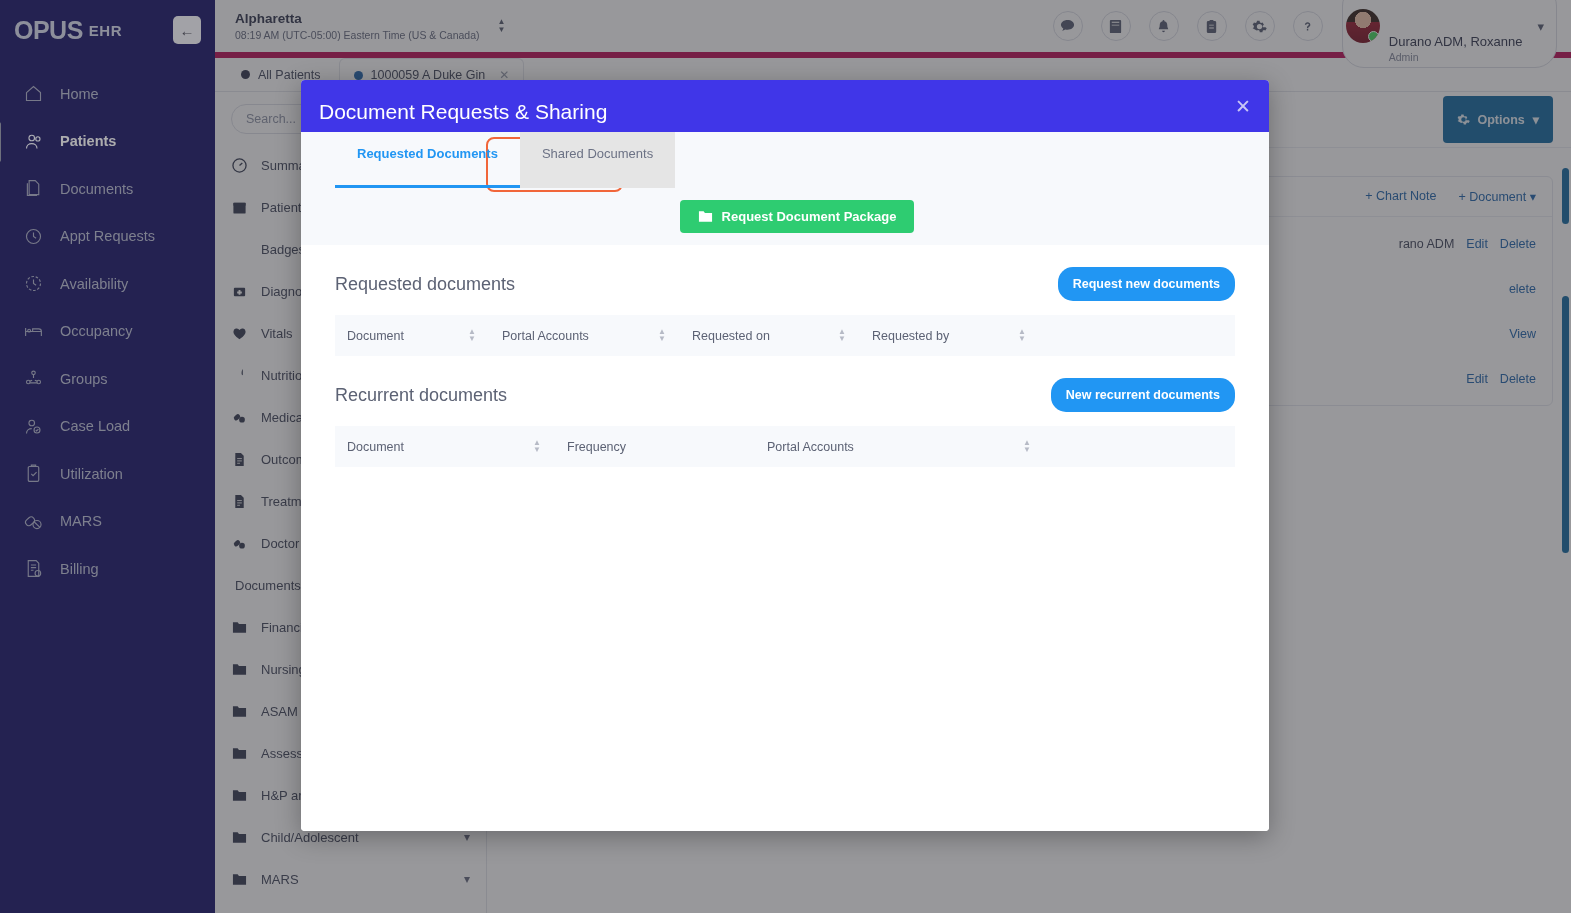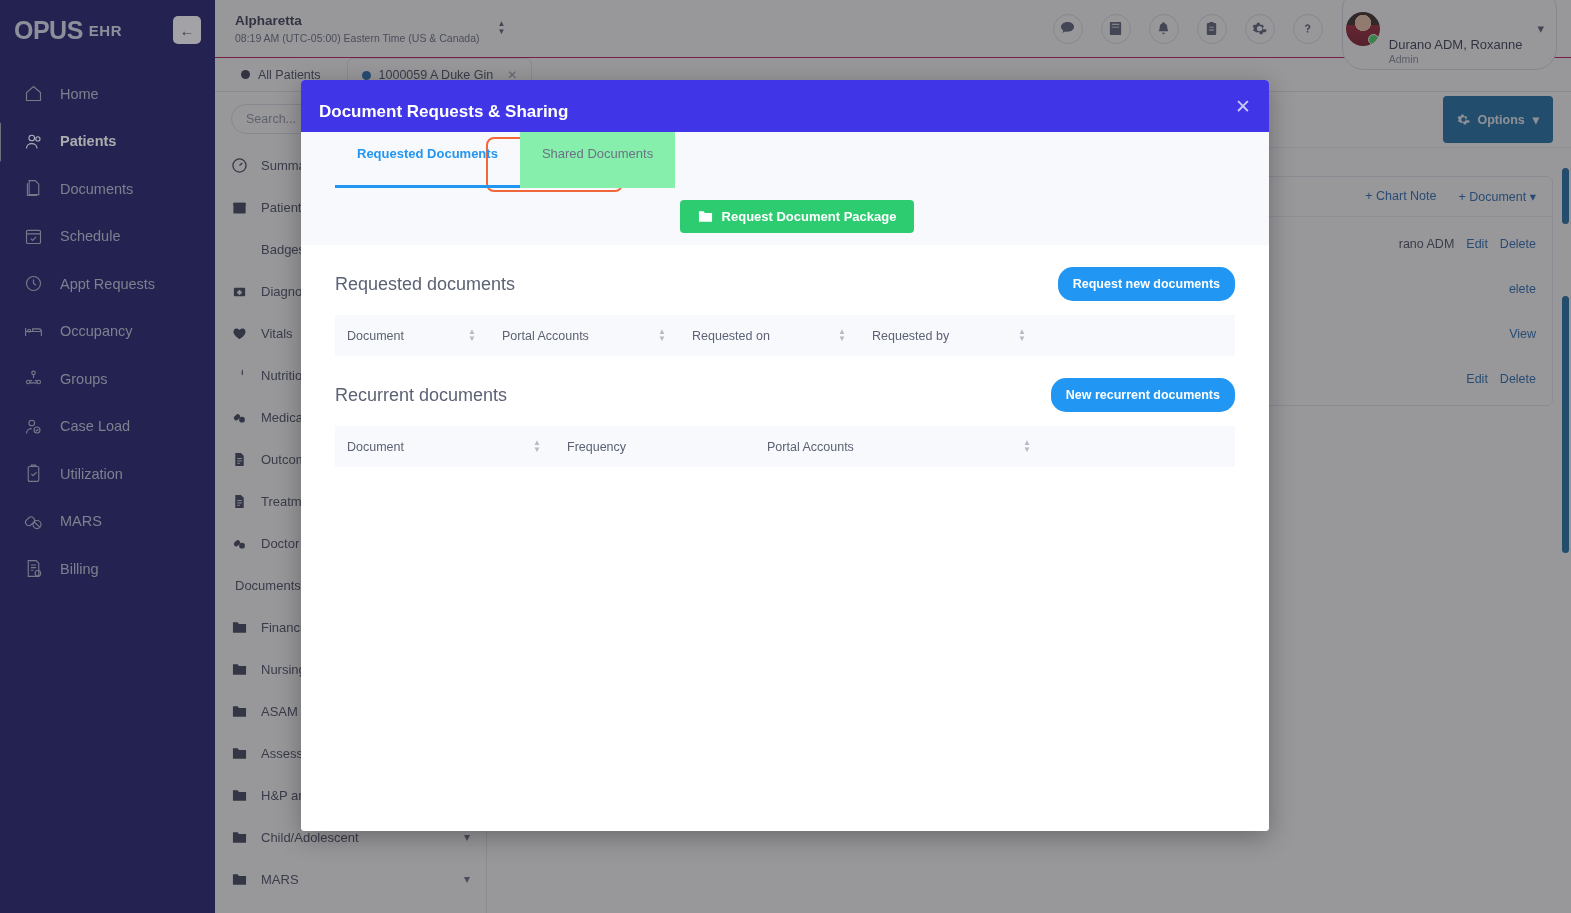--- a/index.html
+++ b/index.html
@@ -45,21 +45,21 @@
   .nav-item.active { color: #e5e5e5; font-weight: bold; }
   .nav-item.active .ico svg { stroke: #e8e9f0; }
   .nav-item.active::before {
     content: ""; position: absolute; left: -4px; top: 4px;
     width: 5px; height: 40px; background: #8d90a0; border-radius: 2px;
   }
 
   
   .topbar {
     position: absolute; left: 215px; top: 0; right: 0; height: 58px;
-    background: #ffffff; border-bottom: 1px solid #be185d;
+    background: #ffffff; border-bottom: 6px solid #be185d;
     display: flex; align-items: center; z-index: 10;
   }
   .facility { padding-left: 20px; display: flex; align-items: center; gap: 18px; }
   .facility-name { font-size: 13.5px; font-weight: bold; color: #3a3f55; line-height: 1.35; }
   .facility-time { font-size: 10.5px; color: #6b7084; line-height: 1.35; }
   .sort-arrows { display: flex; flex-direction: column; gap: 2px; color: #5c6274; cursor: pointer; }
   .sort-arrows span { font-size: 8px; line-height: 6px; }
   .topbar-right { margin-left: auto; display: flex; align-items: center; padding-right: 14px; gap: 0; }
   .icon-btn {
     width: 30px; height: 30px; border-radius: 50%; border: 1px solid #dcdee6;
@@ -87,21 +87,21 @@
   .user-role { font-size: 10.5px; color: #8a8fa1; line-height: 1.25; }
   .caret-dn { color: #5d6377; font-size: 13px; margin-left: 6px; }
 
   
   .page {
     position: absolute; left: 215px; top: 58px; right: 0; bottom: 0;
     background: #ffffff; overflow: hidden;
   }
   .tabstrip {
     height: 34px; border-bottom: 1px solid #e4e6ec;
-    display: flex; align-items: center; gap: 12px; padding-left: 12px; background: #fff; text-align: center;
+    display: flex; align-items: center; gap: 4px; padding-left: 12px; background: #fff; text-align: center;
   }
   .ptab {
     display: flex; align-items: center; gap: 8px; font-size: 12.5px;
     color: #4a4f63; padding: 0 14px; height: 34px; cursor: pointer;
   }
   .ptab .dot { width: 9px; height: 9px; border-radius: 50%; background: #3a3f55; flex: none; }
   .ptab.boxed { border: 1px solid #e4e6ec; border-bottom: none; border-radius: 6px 6px 0 0; background: #fff; }
   .ptab.boxed .dot { background: #2b6cb0; }
   .ptab .x { color: #9aa0b0; font-size: 12px; margin-left: 6px; }
 
@@ -164,35 +164,35 @@
   .modal {
     position: absolute; left: 301px; top: 80px; width: 968px; height: 751px;
     background: #fff; border-radius: 4px; z-index: 50;
     box-shadow: 0 6px 26px rgba(0,0,0,0.3);
     overflow: hidden; display: flex; flex-direction: column;
   }
   .modal-head {
     height: 52px; background: #4036e8; display: flex; align-items: center;
     padding: 0 18px; flex: none;
   }
-  .modal-title { color: #fff; font-size: 17px; font-weight: bold; margin-top: 12px; }
+  .modal-title { color: #fff; font-size: 21px; font-weight: normal; margin-top: 12px; }
   .modal-close { margin-left: auto; color: #c9c6f5; font-size: 19px; cursor: pointer; line-height: 1; }
   .modal-tabs {
     height: 56px; background: #f7f9fc; display: flex; align-items: flex-end;
     padding-left: 34px; flex: none; position: relative;
   }
   .mtab {
     font-size: 13px; padding: 0 22px 14px; cursor: pointer; color: #6c7285;
     position: relative; height: 100%; display: flex; align-items: center;
   }
   .mtab.active { color: #2196f3; font-weight: bold; }
   .mtab.active::after {
     content: ""; position: absolute; left: 0; right: 0; bottom: 0; height: 3px; background: #2196f3;
   }
-  .mtab.hl { background: #86efac; text-align: center; }
+  .mtab.hl { background: #e5e5e5; text-align: center; }
   .hl-box {
     position: absolute; left: 185px; top: 5px; width: 137px; height: 55px;
     border: 2.5px solid #f1663a; border-radius: 8px; pointer-events: none;
   }
   .modal-body { flex: 1; background: #fff; overflow: hidden; }
   .pkg-bar {
     background: #f7f9fc; height: 57px; display: flex; align-items: center; justify-content: center; padding-left: 24px;
   }
   .btn-green {
     background: #2ecc71; color: #fff; font-size: 13px; font-weight: bold;
@@ -252,34 +252,34 @@
             <svg viewBox="0 0 24 24">
               <path d="M7 3h7l4 4v12H7z"></path>
               <path d="M5 6v14h11"></path>
             </svg>
           </span>
           <span>Documents</span>
         </div>
         <div class="nav-item">
           <span class="ico">
             <svg viewBox="0 0 24 24">
-              <rect x="4" y="5" width="16" height="15" rx="1.5"></rect>
-              <path d="M4 9h16M9 14.5l2 2 4-4"></path>
-            </svg>
-          </span>
-          <span>Schedule</span>
-        </div>
-        <div class="nav-item">
-          <span class="ico">
-            <svg viewBox="0 0 24 24">
               <circle cx="12" cy="12" r="8"></circle>
               <path d="M12 7.5V12l3 2"></path>
             </svg>
           </span>
           <span>Appt Requests</span>
+        </div>
+        <div class="nav-item">
+          <span class="ico">
+            <svg viewBox="0 0 24 24">
+              <circle cx="12" cy="12" r="8" stroke-dasharray="3 2"></circle>
+              <path d="M12 7.5V12l3 2"></path>
+            </svg>
+          </span>
+          <span>Availability</span>
         </div>
         <div class="nav-item">
           <span class="ico">
             <svg viewBox="0 0 24 24">
               <path d="M3 8v9M3 12h18v5M21 17v-5a3 3 0 00-3-3h-7v3"></path>
               <circle cx="7" cy="11" r="1.6"></circle>
             </svg>
           </span>
           <span>Occupancy</span>
         </div>

